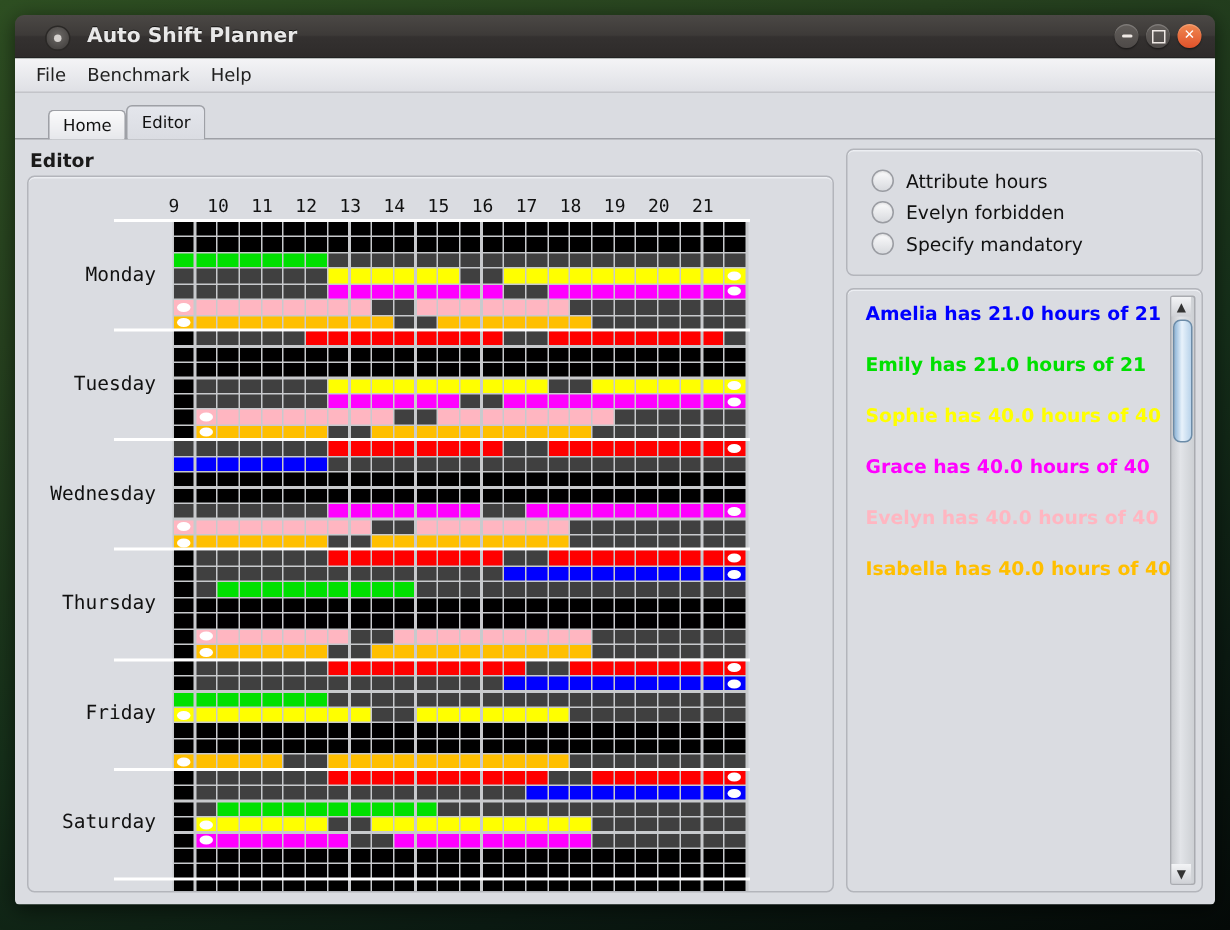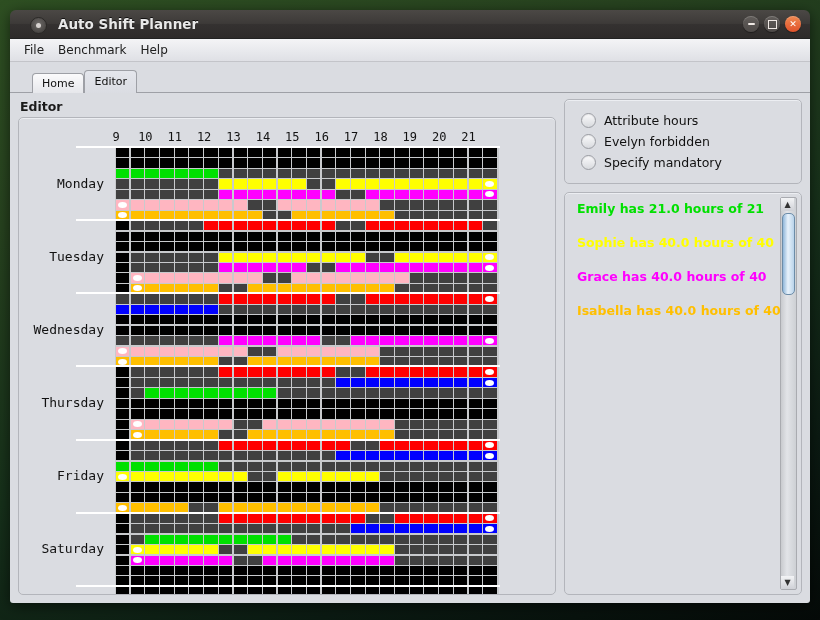--- a/index.html
+++ b/index.html
@@ -1386,23 +1386,25 @@
             <div class="radiorow">
               <span class="radio"></span>
               <span class="radiolabel">Specify mandatory</span>
             </div>
           </div>
         </div>
 
         <div style="flex:1 1 auto;display:flex;flex-direction:column;min-height:0;">
           <div class="groupbox" id="hoursbox">
             <div id="hourslist">
+                <div class="hourline" style="color: rgb(0, 0, 255);">Amelia has 21.0 hours of 21</div>
                 <div class="hourline" style="color: rgb(0, 224, 0);">Emily has 21.0 hours of 21</div>
                 <div class="hourline" style="color: rgb(255, 255, 0);">Sophie has 40.0 hours of 40</div>
                 <div class="hourline" style="color: rgb(255, 0, 255);">Grace has 40.0 hours of 40</div>
+                <div class="hourline" style="color: rgb(255, 182, 193);">Evelyn has 40.0 hours of 40</div>
                 <div class="hourline" style="color: rgb(255, 191, 0);">Isabella has 40.0 hours of 40</div>
               </div>
             <div class="scrollbar">
               <div class="sbbtn up">▲</div>
               <div class="sbthumb" style="top:15px;height:80px;"></div>
               <div class="sbbtn down">▼</div>
             </div>
           </div>
         </div>
 

